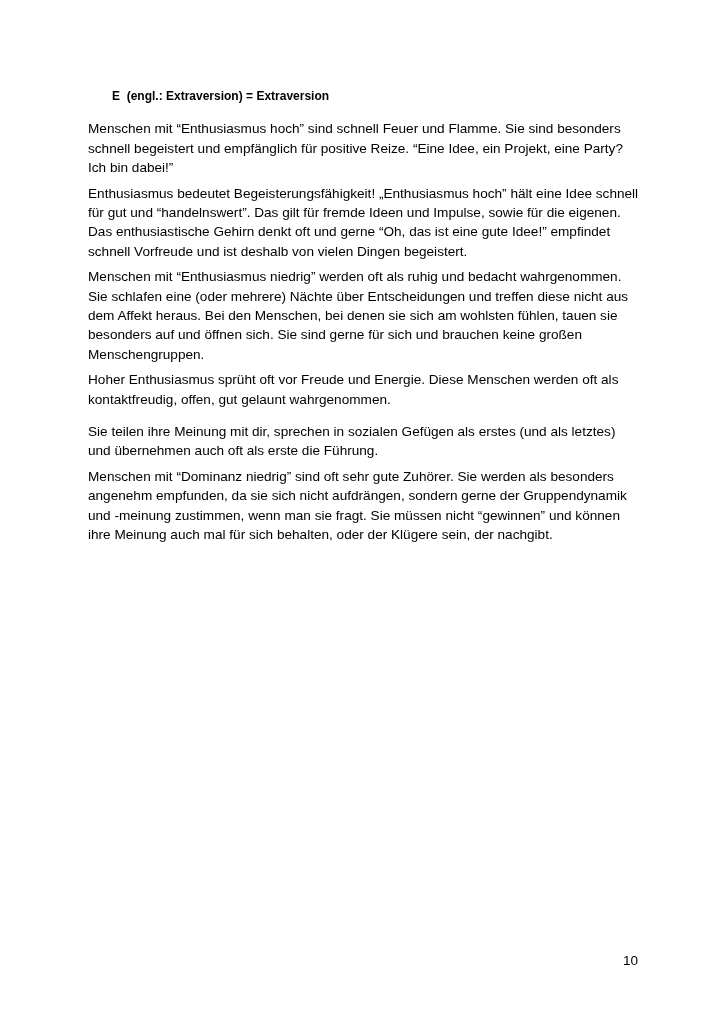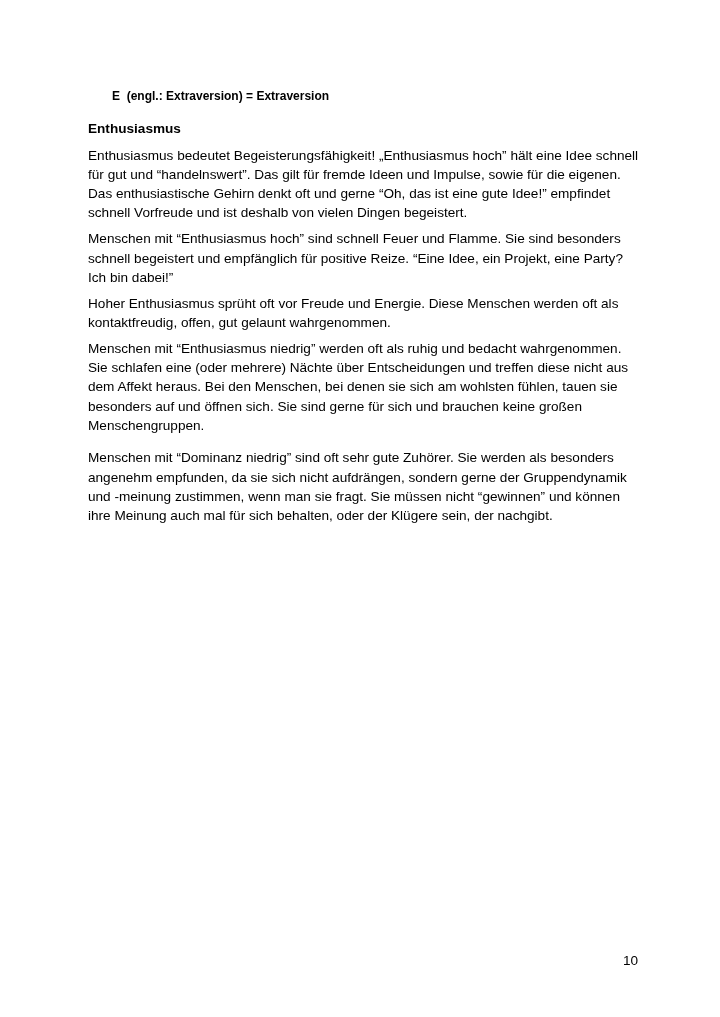--- a/index.html
+++ b/index.html
@@ -60,27 +60,27 @@
 </head>
 <body>
 
 <div class="page">
   <div class="content">
 
     <h1 class="doc-title">E  (engl.: Extraversion) = Extraversion</h1>
 
 
     <div class="section">
-      <h2 class="section-heading">Enthusiasmus</h2>
+      <p>Menschen mit “Enthusiasmus hoch” sind schnell Feuer und Flamme. Sie sind besonders schnell begeistert und empfänglich für positive Reize. “Eine Idee, ein Projekt, eine Party? Ich bin dabei!”</p>
       <p>Enthusiasmus bedeutet Begeisterungsfähigkeit! „Enthusiasmus hoch” hält eine Idee schnell für gut und “handelnswert”. Das gilt für fremde Ideen und Impulse, sowie für die eigenen. Das enthusiastische Gehirn denkt oft und gerne “Oh, das ist eine gute Idee!” empfindet schnell Vorfreude und ist deshalb von vielen Dingen begeistert.</p>
-      <p>Menschen mit “Enthusiasmus hoch” sind schnell Feuer und Flamme. Sie sind besonders schnell begeistert und empfänglich für positive Reize. “Eine Idee, ein Projekt, eine Party? Ich bin dabei!”</p>
+      <p>Menschen mit “Enthusiasmus niedrig” werden oft als ruhig und bedacht wahrgenommen. Sie schlafen eine (oder mehrere) Nächte über Entscheidungen und treffen diese nicht aus dem Affekt heraus. Bei den Menschen, bei denen sie sich am wohlsten fühlen, tauen sie besonders auf und öffnen sich. Sie sind gerne für sich und brauchen keine großen Menschengruppen.</p>
       <p>Hoher Enthusiasmus sprüht oft vor Freude und Energie. Diese Menschen werden oft als kontaktfreudig, offen, gut gelaunt wahrgenommen.</p>
-      <p>Menschen mit “Enthusiasmus niedrig” werden oft als ruhig und bedacht wahrgenommen. Sie schlafen eine (oder mehrere) Nächte über Entscheidungen und treffen diese nicht aus dem Affekt heraus. Bei den Menschen, bei denen sie sich am wohlsten fühlen, tauen sie besonders auf und öffnen sich. Sie sind gerne für sich und brauchen keine großen Menschengruppen.</p>
     </div>
 
     <div class="section">
+      <p>Sie teilen ihre Meinung mit dir, sprechen in sozialen Gefügen als erstes (und als letztes) und übernehmen auch oft als erste die Führung.</p>
       <p>Menschen mit “Dominanz niedrig” sind oft sehr gute Zuhörer. Sie werden als besonders angenehm empfunden, da sie sich nicht aufdrängen, sondern gerne der Gruppendynamik und -meinung zustimmen, wenn man sie fragt. Sie müssen nicht “gewinnen” und können ihre Meinung auch mal für sich behalten, oder der Klügere sein, der nachgibt.</p>
     </div>
 
   </div>
 
   <div class="page-number">10</div>
 </div>
 
 </body></html>

